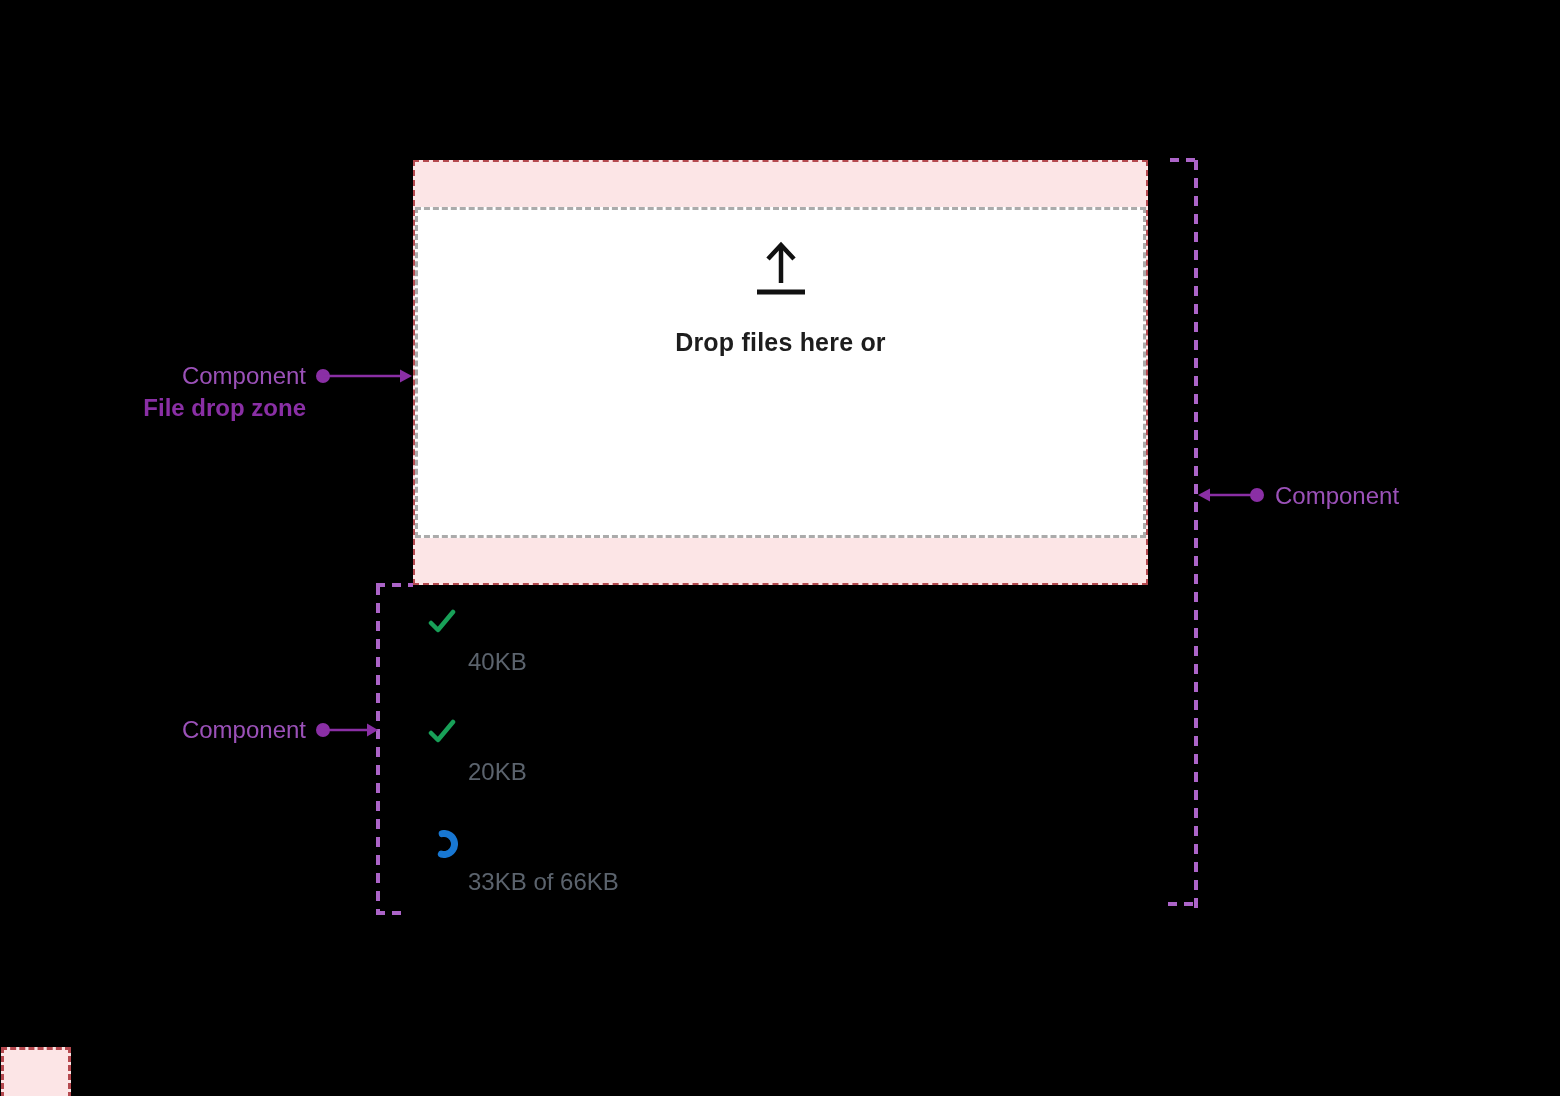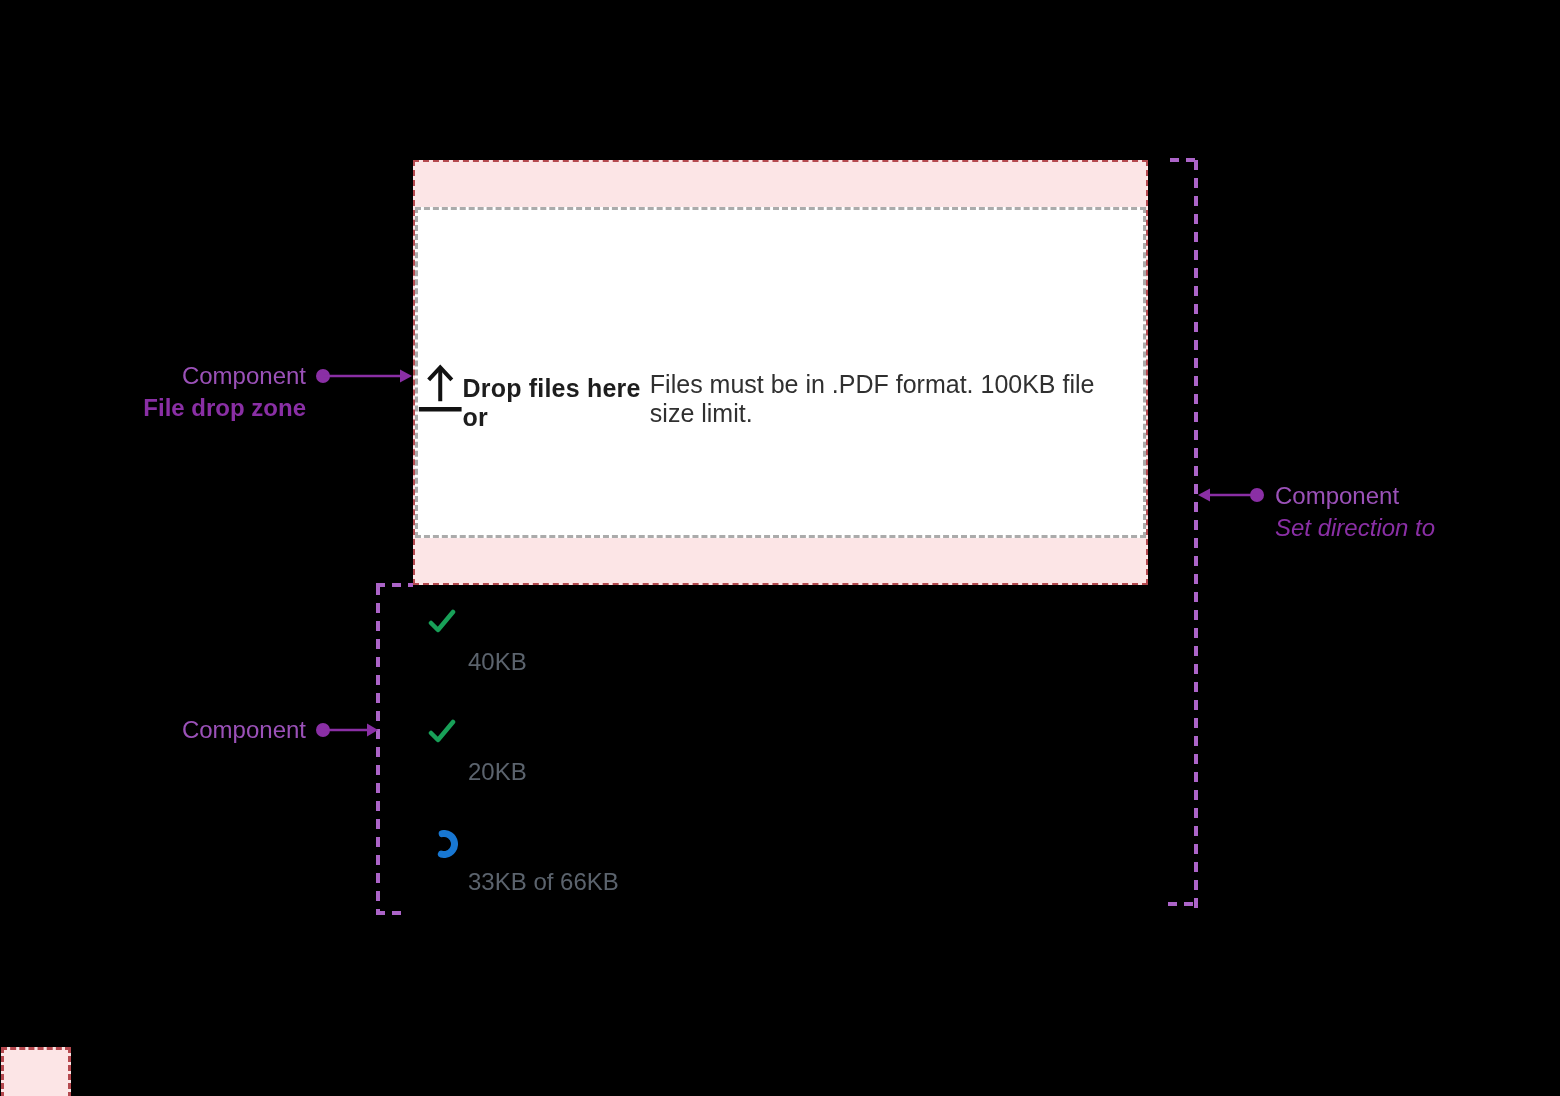--- a/index.html
+++ b/index.html
@@ -27,21 +27,21 @@
     position:absolute;left:413px;top:160px;width:735px;height:425px;
     background:var(--pink-fill);
     border:2px dashed var(--red-dash);
     box-sizing:border-box;
   }
   .dropzone-inner{
     position:absolute;left:0px;right:0px;top:45px;bottom:45px;
     background:#fff;
     border:3px dashed var(--gray-dash);
     box-sizing:border-box;
-    display:flex;align-items:center;
+    display:flex;flex-direction:column;align-items:center;
     padding-top:28px;
   }
   .upload-icon{display:block;}
   .dz-heading{
     margin-top:32px;
     font-size:25px;font-weight:700;color:#1D1D1D;letter-spacing:.2px;
   }
   .browse-btn{
     margin-top:28px;
     width:198px;height:54px;
@@ -97,21 +97,20 @@
 <body>
 
 <div class="dropzone-outer">
   <div class="dropzone-inner">
     <svg class="upload-icon" width="50" height="58" viewBox="0 0 50 58">
       <path d="M25 45 V9" stroke="#111" stroke-width="4.5" fill="none"></path>
       <path d="M12 21 L25 7 L38 21" stroke="#111" stroke-width="4.5" fill="none" stroke-linejoin="miter"></path>
       <path d="M1 54 H49" stroke="#111" stroke-width="5" fill="none"></path>
     </svg>
     <div class="dz-heading">Drop files here or</div>
-    <div class="dz-note">Files must be in .PDF format. 100KB file size limit.</div>
   </div>
 </div>
 
 <div class="vdash guide-right-vline"></div>
 <div class="hdash guide-right-top-stub"></div>
 <div class="hdash guide-right-bottom-stub"></div>
 <div class="vdash guide-left-vline"></div>
 <div class="hdash guide-left-top-stub"></div>
 <div class="hdash guide-left-bottom-stub"></div>
 
@@ -129,21 +128,20 @@
   <div class="ann-label">Component</div>
 </div>
 <svg class="arrow-svg" style="left:316px;top:720px;" width="66" height="20">
   <circle cx="7" cy="10" r="7" fill="#8A2FA5"></circle>
   <line x1="7" y1="10" x2="52" y2="10" stroke="#8A2FA5" stroke-width="2.5"></line>
   <polygon points="51,3.5 62,10 51,16.5" fill="#8A2FA5"></polygon>
 </svg>
 
 <div class="annotation ann-stack">
   <div class="ann-label">Component</div>
-  <div class="ann-hint">Set direction to</div>
 </div>
 <svg class="arrow-svg" style="left:1196px;top:485px;" width="70" height="20">
   <circle cx="61" cy="10" r="7" fill="#8A2FA5"></circle>
   <line x1="61" y1="10" x2="13" y2="10" stroke="#8A2FA5" stroke-width="2.5"></line>
   <polygon points="14,3.5 2,10 14,16.5" fill="#8A2FA5"></polygon>
 </svg>
 
 <div class="list-item li-1">
   <svg class="item-icon" width="28" height="28" viewBox="0 0 28 28">
     <polyline points="3,15 10,22 25,4" fill="none" stroke="#18A058" stroke-width="4.5" stroke-linecap="round" stroke-linejoin="round"></polyline>

